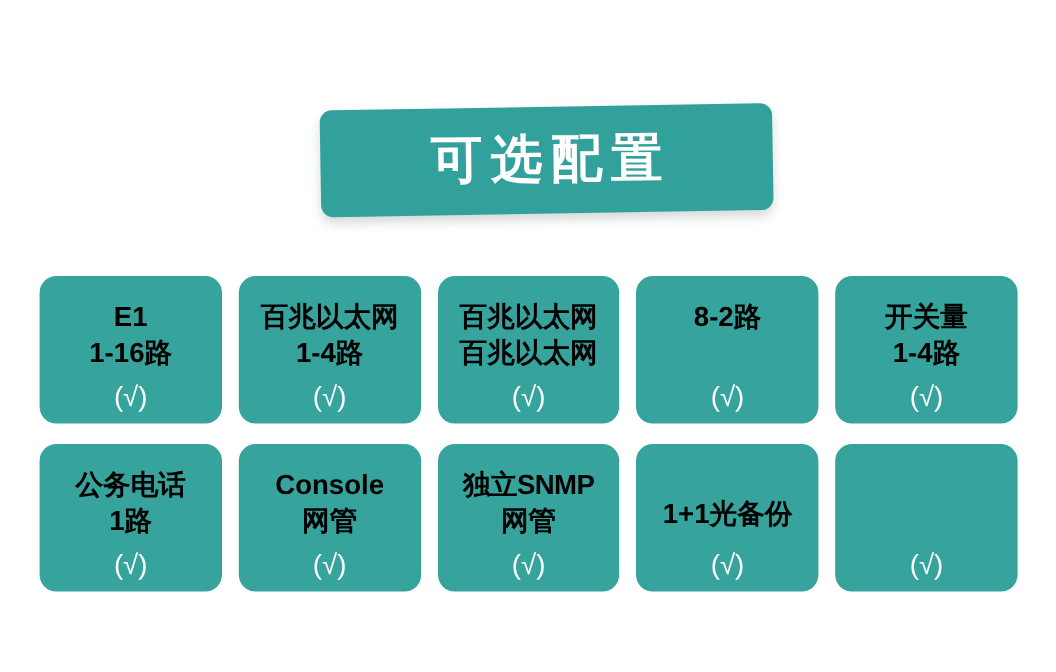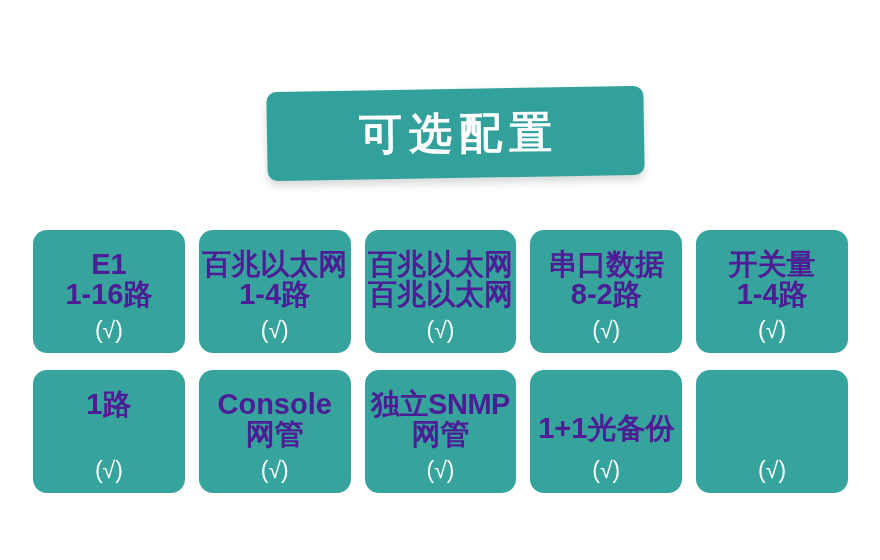--- a/index.html
+++ b/index.html
@@ -72,22 +72,22 @@
     flex-direction: column;
     align-items: center;
     padding-top: 19px;
     overflow: visible;
     position: relative;
   }
   .card.single {
     padding-top: 43px;
   }
   .card-line {
-    color: #4c1d95;
-    font-size: 29px;
+    color: #000000;
+    font-size: 23px;
     font-weight: bold;
     line-height: 30px;
     white-space: nowrap;
     letter-spacing: 0px;
     text-align: right;
   }
   .card-check {
     position: absolute;
     left: 0;
     right: 0;
@@ -124,33 +124,33 @@
       <div class="card-line">百兆以太网</div>
       <div class="card-line">1-4路</div>
       <div class="card-check">(√)</div>
     </div>
     <div class="card">
       <div class="card-line">百兆以太网</div>
       <div class="card-line">百兆以太网</div>
       <div class="card-check">(√)</div>
     </div>
     <div class="card">
-      <div class="card-line">串口数据</div>
       <div class="card-line">8-2路</div>
       <div class="card-check">(√)</div>
     </div>
     <div class="card">
       <div class="card-line">开关量</div>
       <div class="card-line">1-4路</div>
       <div class="card-check">(√)</div>
     </div>
   </div>
 
   <div class="row">
     <div class="card">
+      <div class="card-line">公务电话</div>
       <div class="card-line">1路</div>
       <div class="card-check">(√)</div>
     </div>
     <div class="card">
       <div class="card-line">Console</div>
       <div class="card-line">网管</div>
       <div class="card-check">(√)</div>
     </div>
     <div class="card">
       <div class="card-line overflow">独立SNMP</div>

